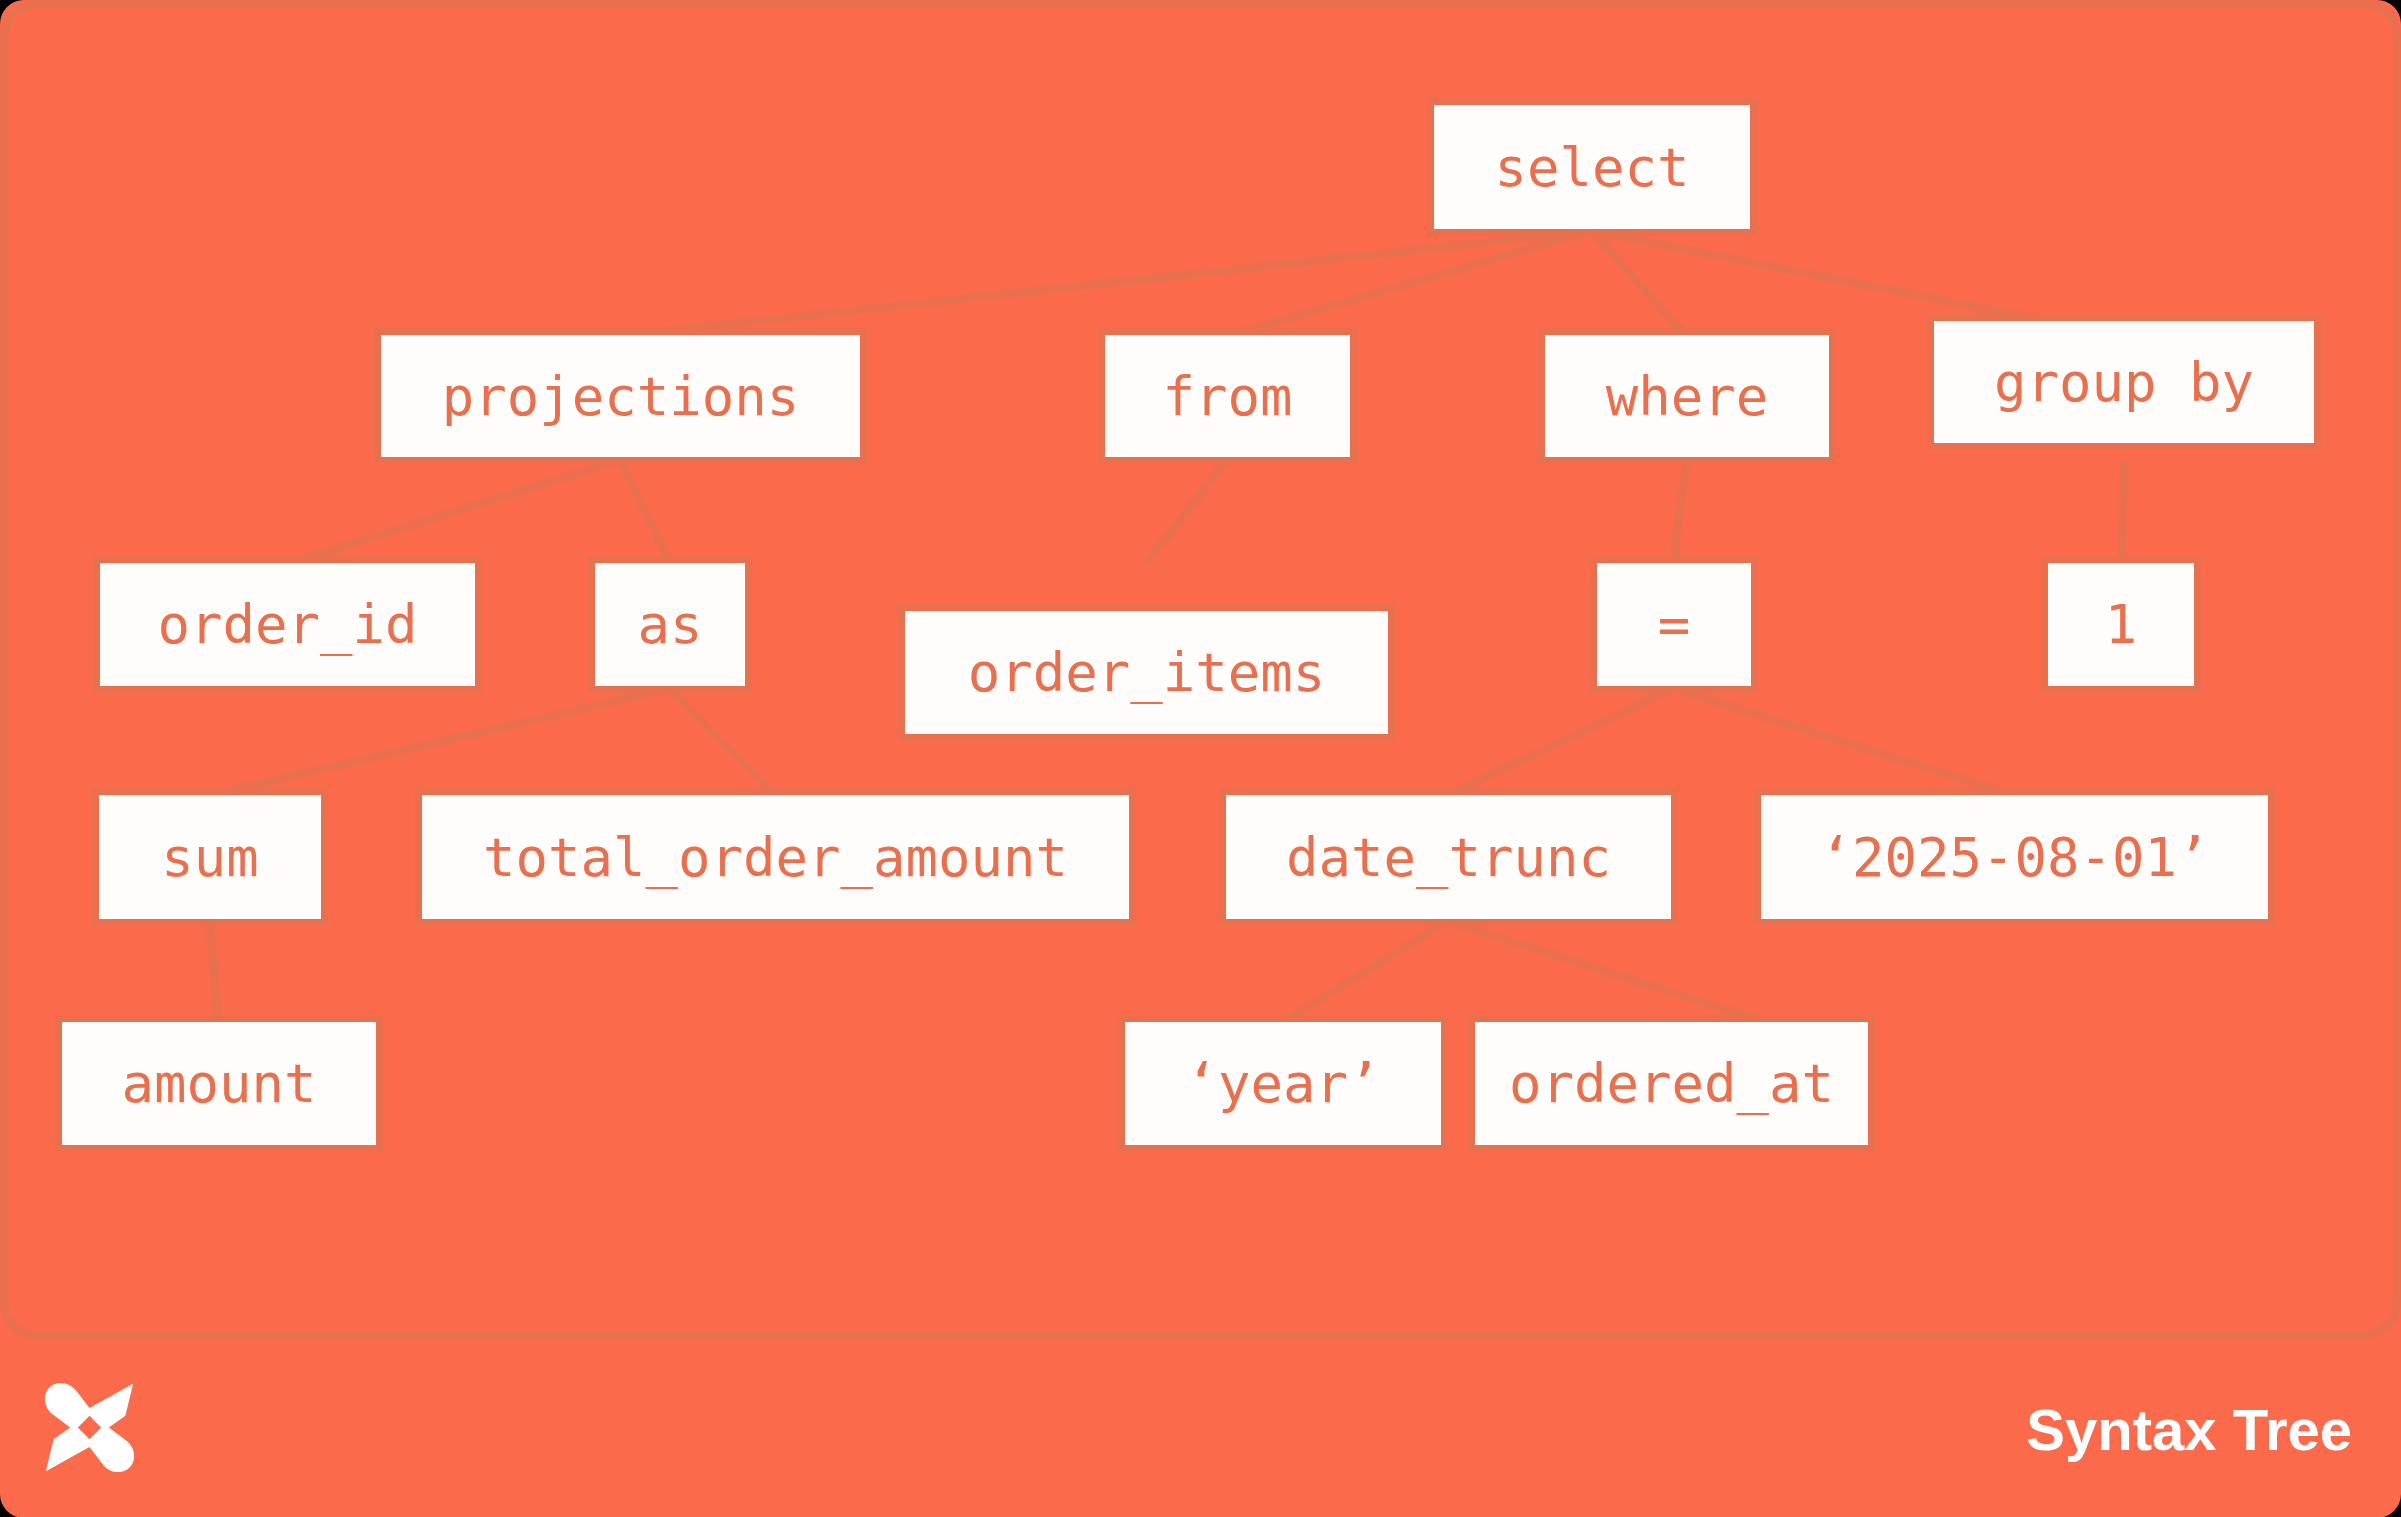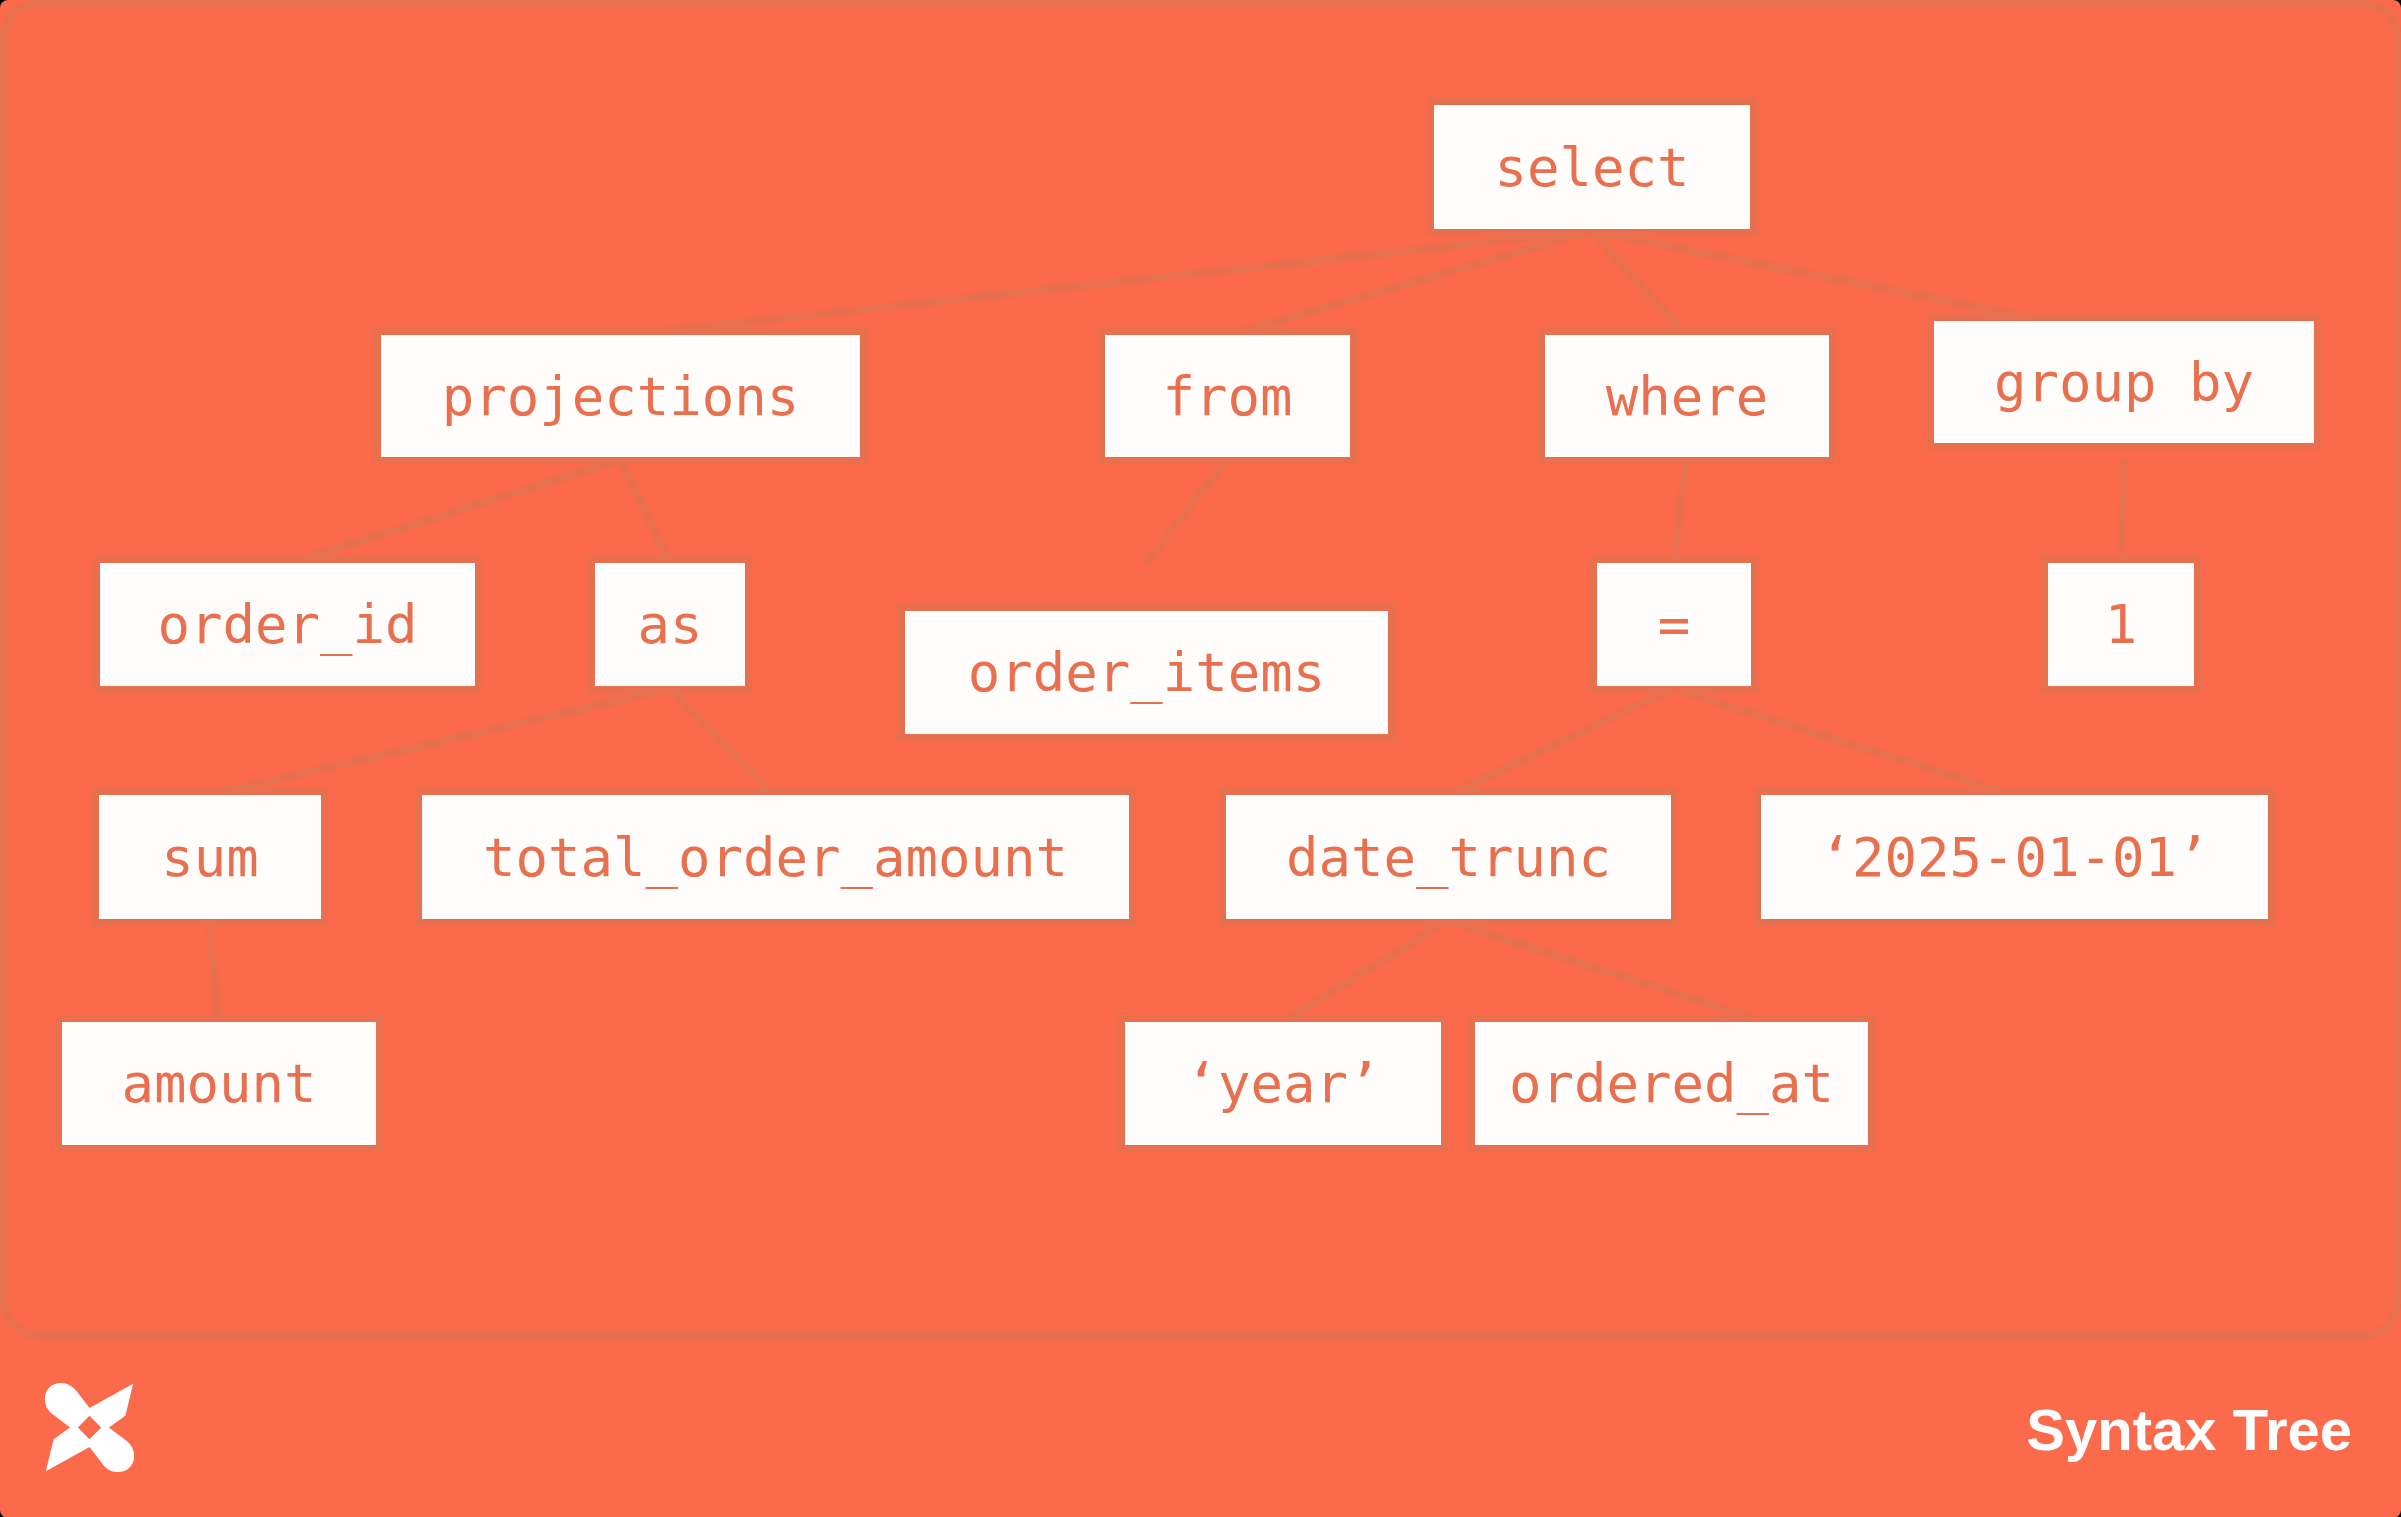--- a/index.html
+++ b/index.html
@@ -1,16 +1,16 @@
 <!DOCTYPE html>
 <html style="font-size:14px"><head>
 <meta charset="utf-8">
 <style>
   html,body{margin:0;padding:0;background:#000;}
-  .canvas{position:relative;width:2401px;height:1518px;background:#FB6A4B;border-radius:8px;overflow:hidden;font-family:"DejaVu Sans Mono",monospace;}
+  .canvas{position:relative;width:2401px;height:1518px;background:#FB6A4B;border-radius:24px;overflow:hidden;font-family:"DejaVu Sans Mono",monospace;}
   .panel{position:absolute;left:0;top:0;width:2401px;height:1339px;box-sizing:border-box;background:#F8D9BF;border:8px solid #E8704E;border-radius:37px;}
   .edges{position:absolute;left:0;top:0;width:2401px;height:1518px;}
   .edges line{stroke:#E8704E;stroke-width:9;}
   .node{position:absolute;box-sizing:border-box;background:#FFFDFB;border:7px solid #E8704E;display:flex;align-items:center;justify-content:center;color:#E8704E;font-size:54px;white-space:pre;}
   .footer{position:absolute;left:0;top:1339px;width:2401px;height:126px;}
   .logo{position:absolute;left:40px;top:40px;width:99px;height:97px;}
   .footer-title{position:absolute;right:49px;top:44px;height:92px;display:flex;align-items:center;color:#FFFFFF;font-family:"Liberation Sans",sans-serif;font-weight:bold;font-size:58px;}
 </style>
 </head>
 <body>
@@ -44,21 +44,21 @@
   <div class="node" style="left:1538px;top:328px;width:298px;height:136px;">where</div>
   <div class="node" style="left:1927px;top:314px;width:394px;height:136px;text-align:right;">group by</div>
   <div class="node" style="left:588px;top:556px;width:164px;height:137px;">as</div>
   <div class="node" style="left:93px;top:556px;width:389px;height:137px;">order_id</div>
   <div class="node" style="left:898px;top:556px;width:497px;height:137px;margin-top:48px;">order_items</div>
   <div class="node" style="left:1590px;top:556px;width:168px;height:137px;">=</div>
   <div class="node" style="left:2041px;top:556px;width:160px;height:137px;">1</div>
   <div class="node" style="left:92px;top:788px;width:236px;height:138px;">sum</div>
   <div class="node" style="left:415px;top:788px;width:721px;height:138px;">total_order_amount</div>
   <div class="node" style="left:1219px;top:788px;width:459px;height:138px;">date_trunc</div>
-  <div class="node" style="left:1754px;top:788px;width:521px;height:138px;">‘2025-01-01’</div>
+  <div class="node" style="left:1754px;top:788px;width:521px;height:138px;">‘2025-08-01’</div>
   <div class="node" style="left:55px;top:1015px;width:328px;height:137px;">amount</div>
   <div class="node" style="left:1118px;top:1015px;width:330px;height:137px;">‘year’</div>
   <div class="node" style="left:1468px;top:1015px;width:407px;height:137px;">ordered_at</div>
 
   <div class="footer">
     <svg class="logo" viewBox="0 0 100 100" xmlns="http://www.w3.org/2000/svg">
       <path fill="#FFFFFF" fill-rule="evenodd" d="
         M 20 4
         C 11 4 4 11 4 20
         C 4 27 7 33 13 37

